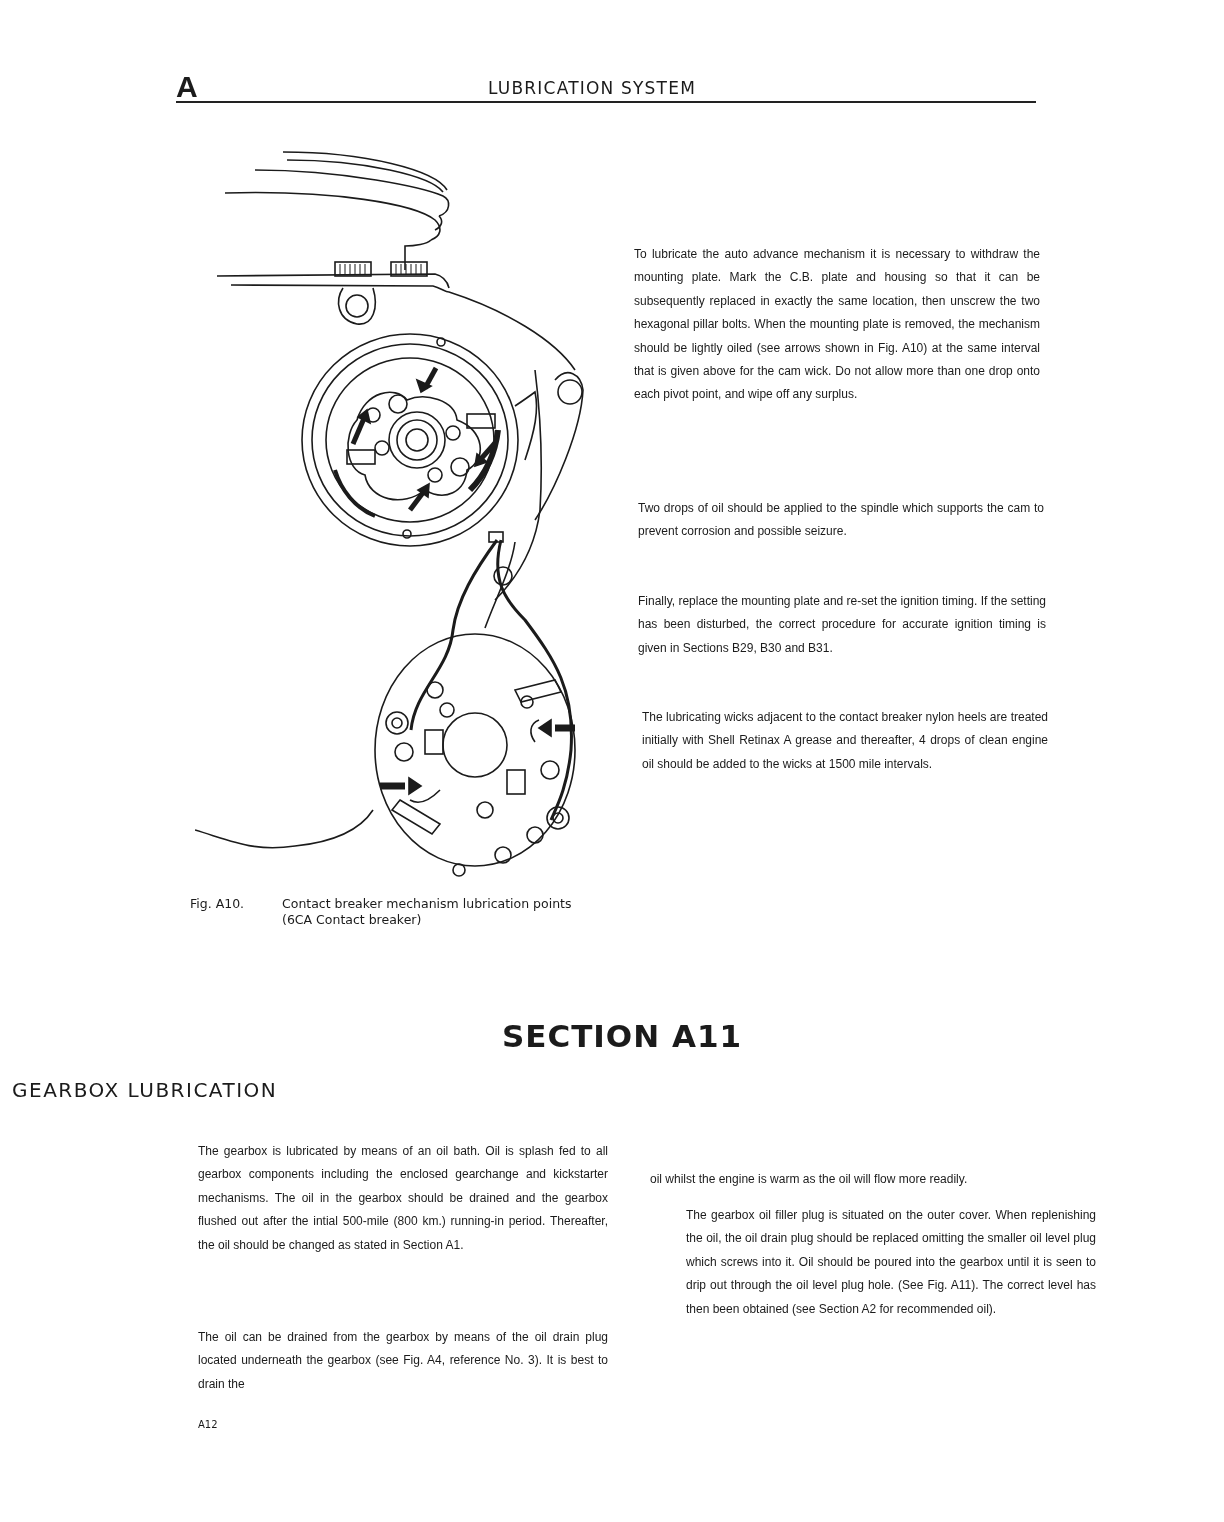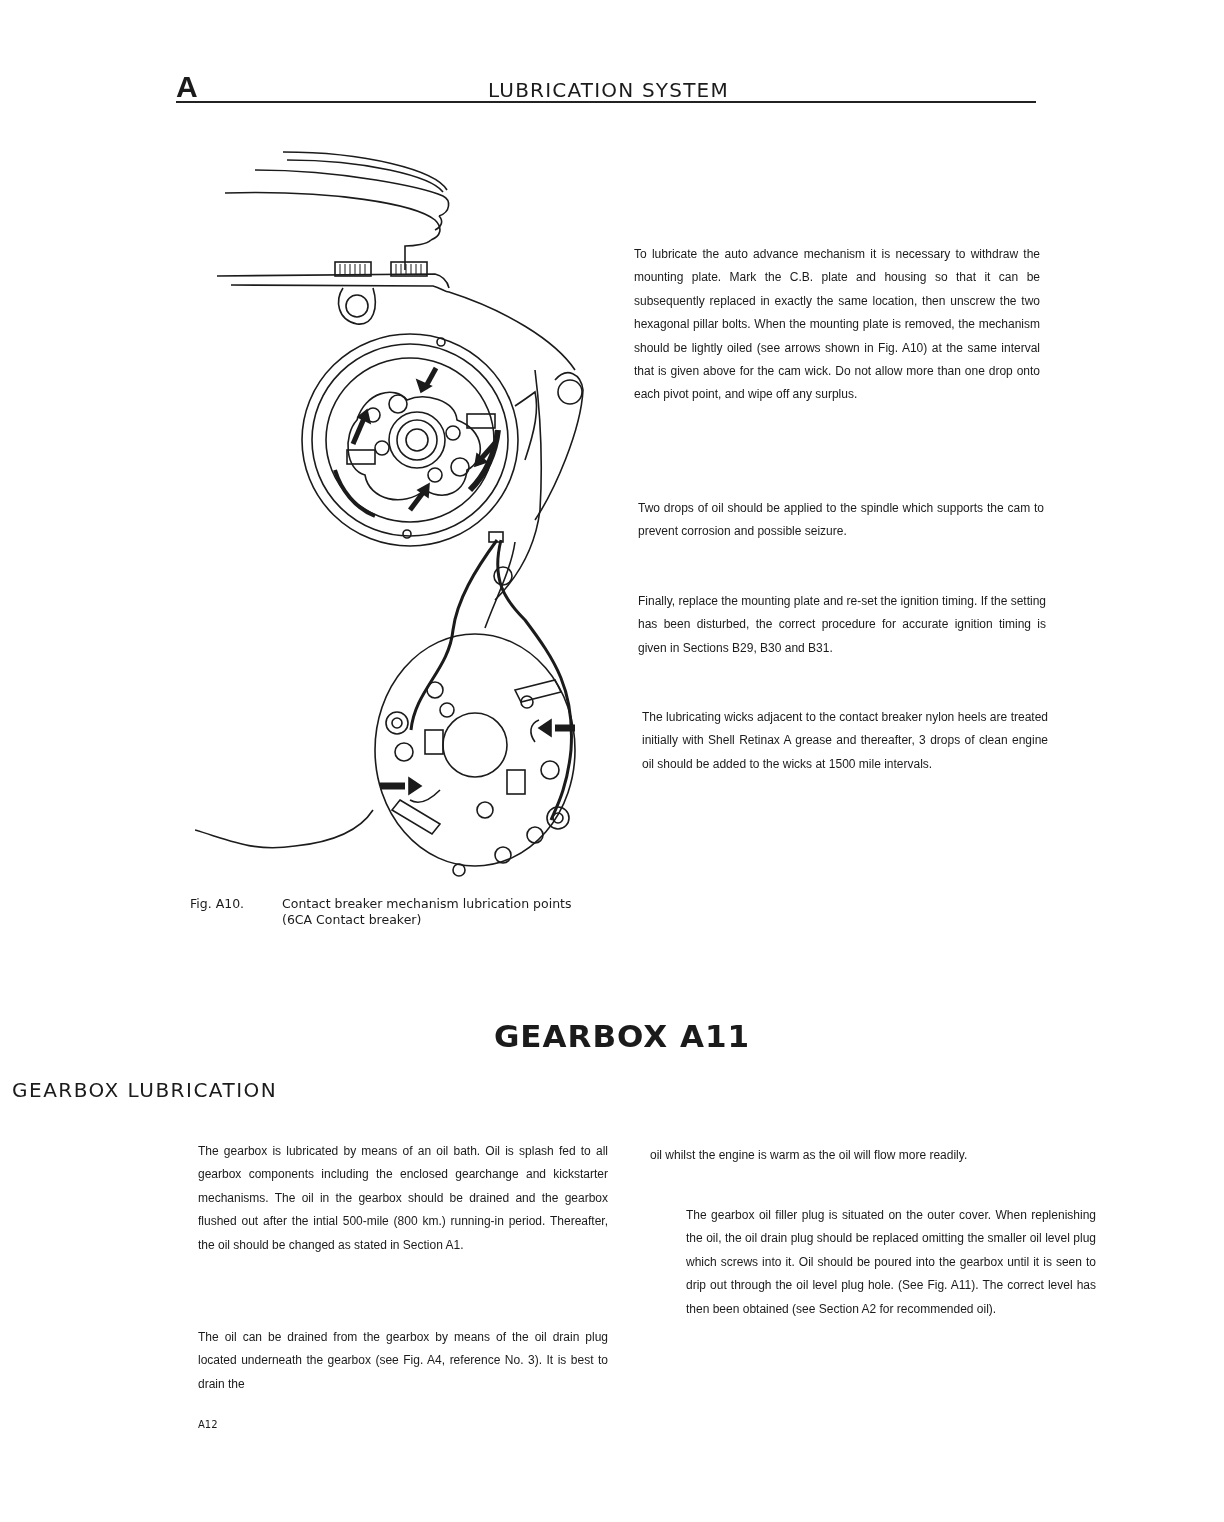--- a/index.html
+++ b/index.html
@@ -9,21 +9,21 @@
     font-family: "DejaVu Sans", sans-serif;
   }
   .abs { position: absolute; }
 
   
   .section-letter {
     left: 176px; top: 70px; font-size: 30px; font-weight: bold;
     font-family: "Liberation Sans", sans-serif; letter-spacing: 0;
   }
   .running-title {
-    left: 488px; top: 78px; font-size: 20px; letter-spacing: 1.2px;
+    left: 488px; top: 78px; font-size: 17px; letter-spacing: 1.2px;
     font-family: "DejaVu Sans", sans-serif;
   }
   .header-rule {
     left: 176px; top: 101px; width: 860px; height: 0;
     border-top: 2px solid #222;
   }
 
   
   .figure { left: 195px; top: 130px; width: 420px; height: 760px; }
   .figure svg { width: 100%; height: 100%; }
@@ -54,21 +54,21 @@
   .section-heading span { position: relative; left: 10px; }
   .section-subheading {
     left: 0; width: 1224px; top: 1078px; 
     font-size: 20px; letter-spacing: 1.5px; font-weight: 500;
     font-family: "DejaVu Sans", sans-serif;
   }
   .section-subheading span { position: relative; left: 12px; }
 
   .b1 { left: 198px; top: 1140px; width: 410px; }
   .b2 { left: 198px; top: 1326px; width: 410px; }
-  .b3 { left: 650px; top: 1144px; width: 408px; }
+  .b3 { left: 650px; top: 1168px; width: 408px; }
   .b4 { left: 650px; top: 1204px; width: 410px; margin-left: 36px; }
 
   .page-number {
     left: 198px; top: 1419px; font-size: 10px; font-family: "DejaVu Sans", sans-serif;
   }
 </style>
 </head>
 <body>
 
 <div class="abs section-letter">A</div>
@@ -169,23 +169,23 @@
   </svg>
 </div>
 
 <div class="abs fig-caption">
   <span class="fig-label">Fig. A10.</span><span class="fig-text">Contact breaker mechanism lubrication points (6CA Contact breaker)</span>
 </div>
 
 <div class="abs para p1">To lubricate the auto advance mechanism it is necessary to withdraw the mounting plate. Mark the C.B. plate and housing so that it can be subsequently replaced in exactly the same location, then unscrew the two hexagonal pillar bolts. When the mounting plate is removed, the mechanism should be lightly oiled (see arrows shown in Fig. A10) at the same interval that is given above for the cam wick. Do not allow more than one drop onto each pivot point, and wipe off any surplus.</div>
 <div class="abs para p2">Two drops of oil should be applied to the spindle which supports the cam to prevent corrosion and possible seizure.</div>
 <div class="abs para p3">Finally, replace the mounting plate and re-set the ignition timing. If the setting has been disturbed, the correct procedure for accurate ignition timing is given in Sections B29, B30 and B31.</div>
-<div class="abs para p4">The lubricating wicks adjacent to the contact breaker nylon heels are treated initially with Shell Retinax A grease and thereafter, 3 drops of clean engine oil should be added to the wicks at 1500 mile intervals.</div>
+<div class="abs para p4">The lubricating wicks adjacent to the contact breaker nylon heels are treated initially with Shell Retinax A grease and thereafter, 4 drops of clean engine oil should be added to the wicks at 1500 mile intervals.</div>
 
-<div class="abs section-heading"><span>GEARBOX A11</span></div>
+<div class="abs section-heading"><span>SECTION A11</span></div>
 <div class="abs section-subheading"><span>GEARBOX LUBRICATION</span></div>
 
 <div class="abs para b1">The gearbox is lubricated by means of an oil bath. Oil is splash fed to all gearbox components including the enclosed gearchange and kickstarter mechanisms. The oil in the gearbox should be drained and the gearbox flushed out after the intial 500-mile (800 km.) running-in period. Thereafter, the oil should be changed as stated in Section A1.</div>
 <div class="abs para b2">The oil can be drained from the gearbox by means of the oil drain plug located underneath the gearbox (see Fig. A4, reference No. 3). It is best to drain the</div>
 <div class="abs para b3">oil whilst the engine is warm as the oil will flow more readily.</div>
 <div class="abs para b4">The gearbox oil filler plug is situated on the outer cover. When replenishing the oil, the oil drain plug should be replaced omitting the smaller oil level plug which screws into it. Oil should be poured into the gearbox until it is seen to drip out through the oil level plug hole. (See Fig. A11). The correct level has then been obtained (see Section A2 for recommended oil).</div>
 
 <div class="abs page-number">A12</div>
 
 </body></html>

